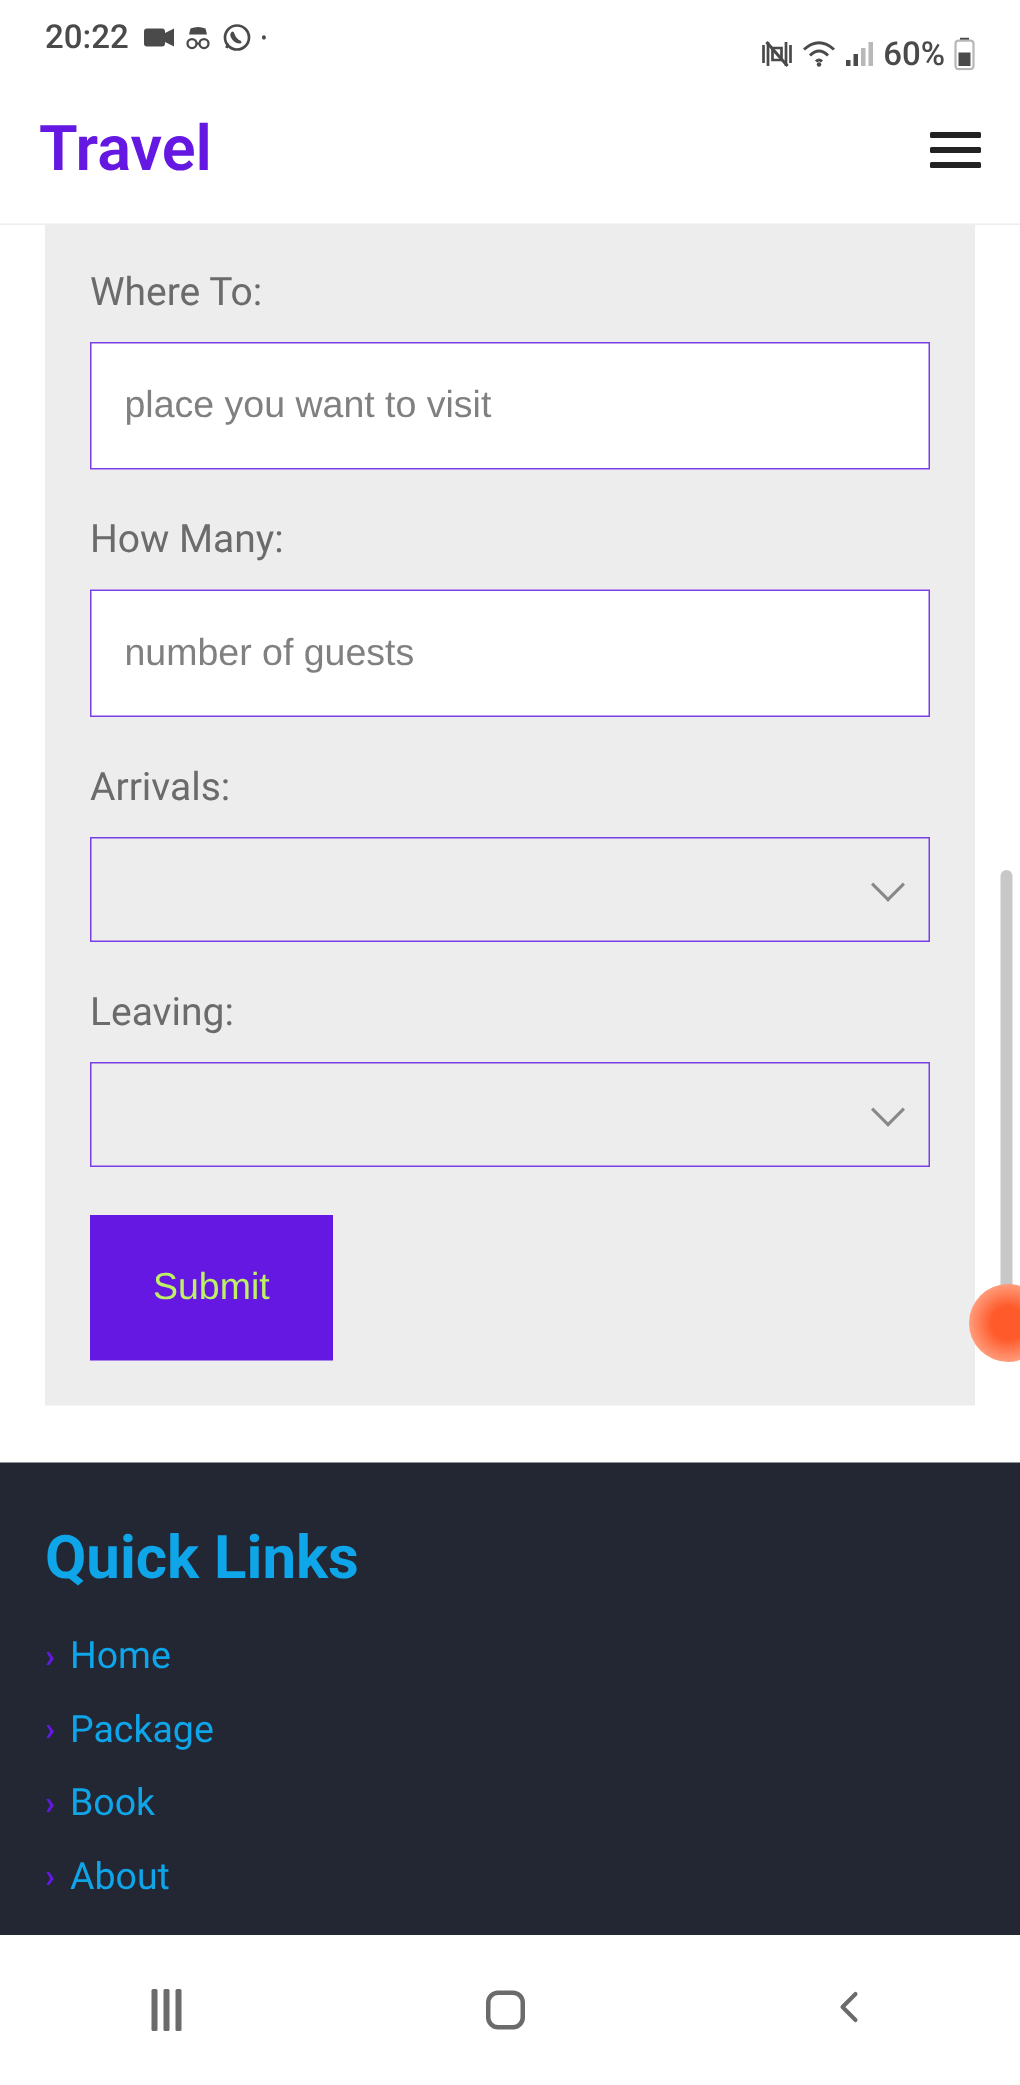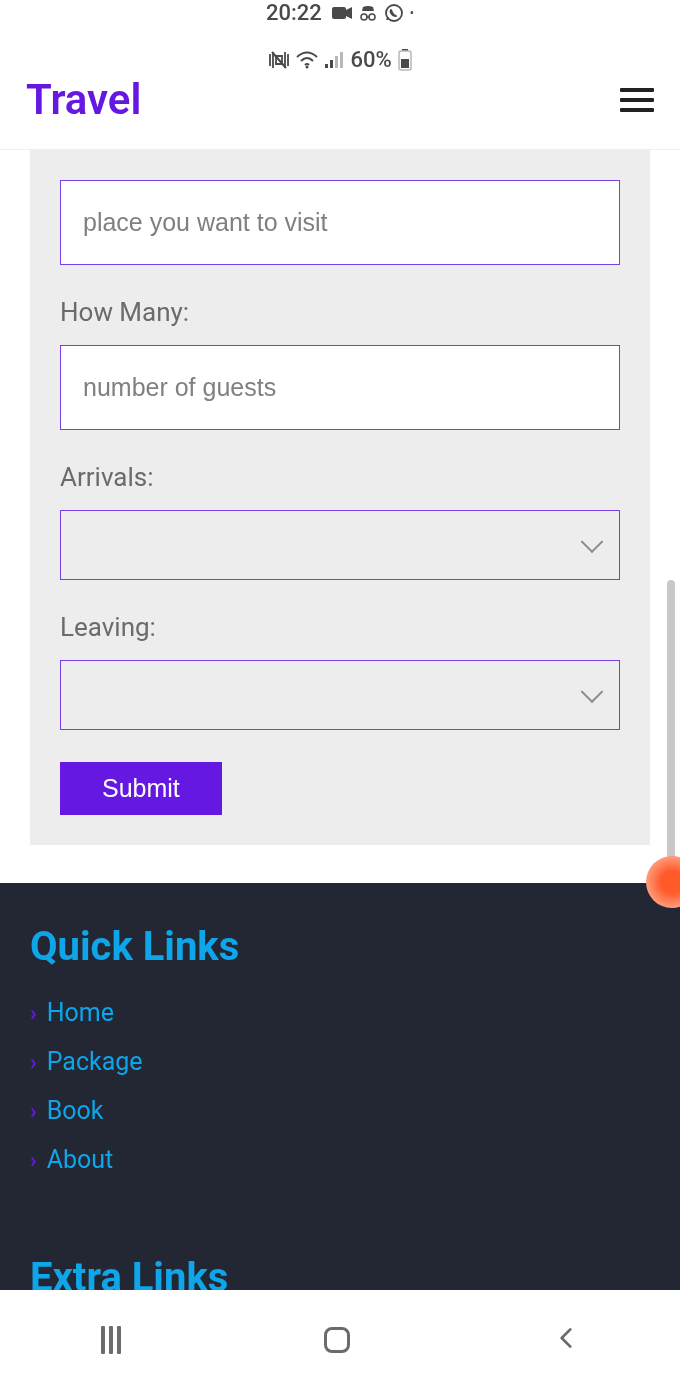--- a/index.html
+++ b/index.html
@@ -17,21 +17,20 @@
     }
     .status-bar {
       height: 50px;
       display: flex;
       justify-content: space-between;
       align-items: center;
       padding: 0 30px;
       font-size: 22px;
       color: #4a4a4a;
       font-weight: 500;
-      flex-direction: column;
     }
     .status-left {
       display: flex;
       align-items: center;
       gap: 10px;
     }
     .status-right {
       display: flex;
       align-items: center;
       gap: 6px;
@@ -124,23 +123,23 @@
       transform: translateY(-50%);
       width: 14px;
       height: 14px;
       border-right: 2px solid #888;
       border-bottom: 2px solid #888;
       transform: translateY(-70%) rotate(45deg);
       pointer-events: none;
     }
     .submit-btn {
       background: #6418e2;
-      color: #ffffff;
+      color: #bef264;
       border: none;
-      padding: 12px 42px;
+      padding: 34px 42px;
       font-size: 25px;
       cursor: pointer;
       margin-top: 0;
     }
     .footer {
       background: #232734;
       padding: 40px 30px 20px;
       margin-top: 38px;
     }
     .footer-heading {
@@ -274,20 +273,21 @@
   <div class="hamburger">
     <span></span>
       <span></span>
       <span></span>
   </div>
 </div>
 
 <div class="content-area">
   <div class="form-card">
     <div class="form-group">
+      <label class="form-label">Where To:</label>
       <input class="form-input" type="text" placeholder="place you want to visit" style="">
     </div>
     <div class="form-group">
       <label class="form-label">How Many:</label>
       <input class="form-input" type="text" placeholder="number of guests" style="">
     </div>
     <div class="form-group">
       <label class="form-label">Arrivals:</label>
       <div class="select-wrapper">
         <select class="form-select"><option></option></select>

